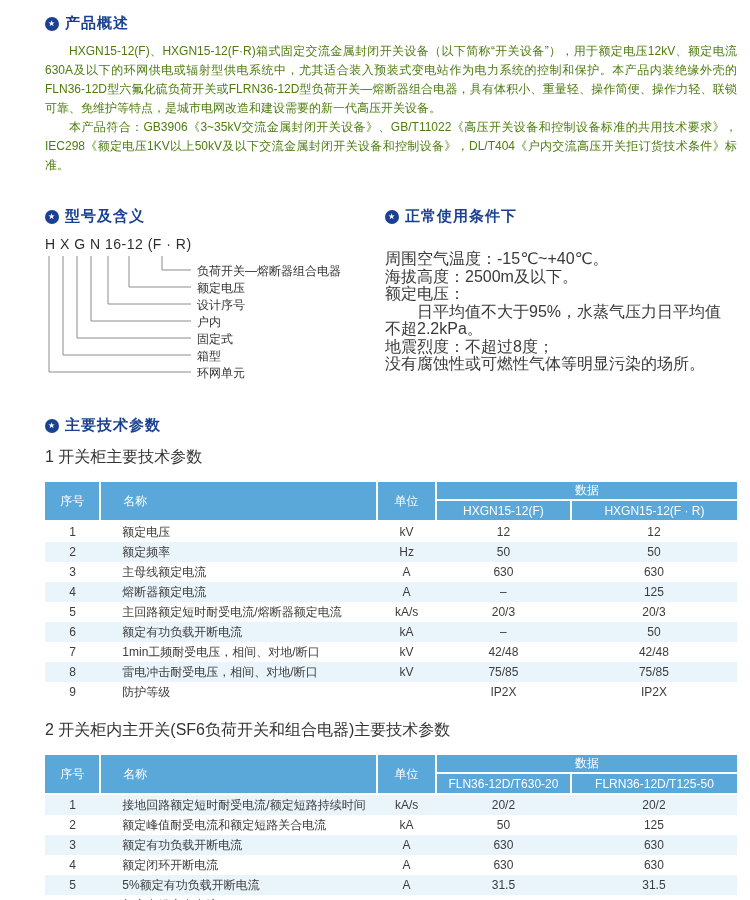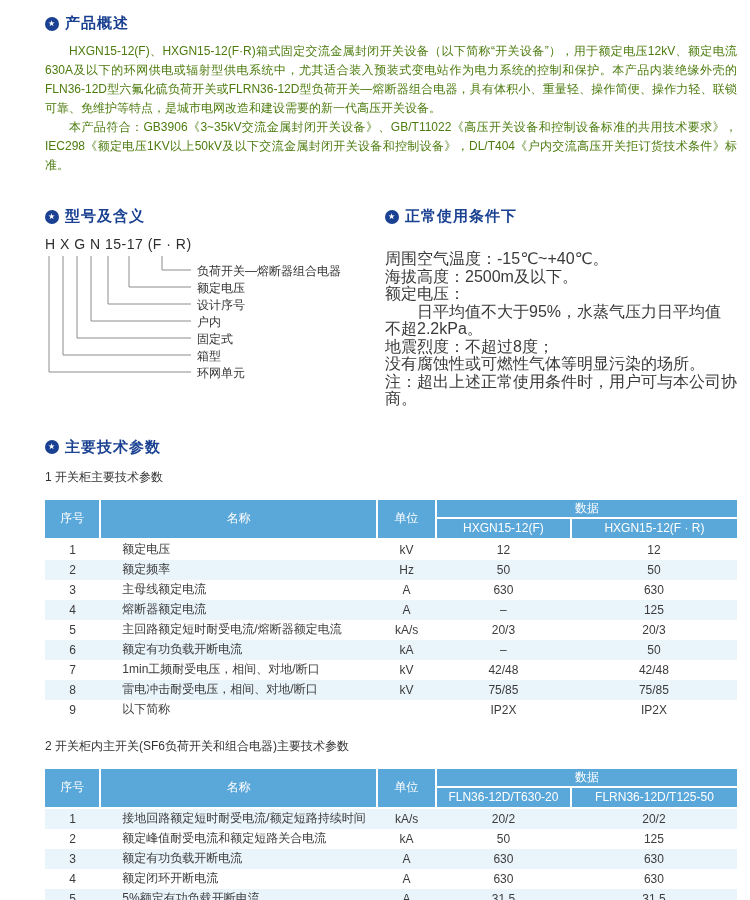--- a/index.html
+++ b/index.html
@@ -35,35 +35,35 @@
   .dg-label{position:absolute;left:152px;font-size:12px;color:#333;white-space:nowrap;text-align:center;}
   .dg-0{top:27px;} .dg-1{top:44px;} .dg-2{top:61px;} .dg-3{top:78px;}
   .dg-4{top:95px;} .dg-5{top:112px;} .dg-6{top:129px;}
 
   
   .cond-lines{margin-top:24px;font-size:16px;line-height:17.5px;color:#3a3a3a;}
   .cond-lines div{white-space:pre-wrap;}
 
   
   .params{margin-top:30px;}
-  .tbl-caption{margin-top:12px;font-size:12px;color:#333;}
+  .tbl-caption{margin-top:12px;font-size:16px;color:#333;}
 
   table.params-table{width:100%;border-collapse:collapse;margin-top:12px;
     font-size:12px;table-layout:fixed;}
   table.params-table col.c-no{width:8%;}
   table.params-table col.c-name{width:40%;}
   table.params-table col.c-unit{width:8.5%;}
   table.params-table col.c-d1{width:19.5%;}
   table.params-table col.c-d2{width:24%;}
   table.params-table thead th{
     background:#5aa7da;color:#ffffff;font-weight:normal;
     border:2px solid #ffffff;padding:0;text-align:center;}
   table.params-table thead tr.h-top th{height:15px;}
   table.params-table thead tr.h-sub th{height:19px;}
-  table.params-table thead th.th-name{text-align:center;}
+  table.params-table thead th.th-name{text-align:left;padding-left:22px;}
   table.params-table thead th:first-child{border-left:none;}
   table.params-table thead th:last-child{border-right:none;}
   table.params-table tbody td{height:20px;padding:0;text-align:center;color:#3c3c3c;}
   table.params-table tbody td:nth-child(2){text-align:left;padding-left:22px;}
   table.stripe-even tbody tr:nth-child(even) td{background:#eaf4fb;}
   table.stripe-odd  tbody tr:nth-child(odd)  td{background:#eaf4fb;}
 </style>
 </head>
 <body>
 
@@ -89,21 +89,21 @@
           <g fill="none" stroke="#8c8c8c" stroke-width="1">
             <polyline points="117,20 117,34 146,34"></polyline>
             <polyline points="84,20 84,51 146,51"></polyline>
             <polyline points="63,20 63,68 146,68"></polyline>
             <polyline points="46,20 46,85 146,85"></polyline>
             <polyline points="32,20 32,102 146,102"></polyline>
             <polyline points="18,20 18,119 146,119"></polyline>
             <polyline points="4,20 4,136 146,136"></polyline>
           </g>
         </svg>
-        <div class="model-string">H X G N 15-17 (F · R)</div>
+        <div class="model-string">H X G N 16-12 (F · R)</div>
         <div class="dg-label dg-0">负荷开关—熔断器组合电器</div>
         <div class="dg-label dg-1">额定电压</div>
         <div class="dg-label dg-2">设计序号</div>
         <div class="dg-label dg-3">户内</div>
         <div class="dg-label dg-4">固定式</div>
         <div class="dg-label dg-5">箱型</div>
         <div class="dg-label dg-6">环网单元</div>
       </div>
     </div>
 
@@ -112,21 +112,20 @@
         <span class="sec-icon">★</span>
         <span>正常使用条件下</span>
       </div>
       <div class="cond-lines">
           <div>周围空气温度：-15℃~+40℃。</div>
           <div>海拔高度：2500m及以下。</div>
           <div>额定电压：</div>
           <div>　　日平均值不大于95%，水蒸气压力日平均值不超2.2kPa。</div>
           <div>地震烈度：不超过8度；</div>
           <div>没有腐蚀性或可燃性气体等明显污染的场所。</div>
-          <div>注：超出上述正常使用条件时，用户可与本公司协商。</div>
         </div>
     </div>
   </div>
 
   <div class="params">
     <div class="sec-title">
       <span class="sec-icon">★</span>
       <span>主要技术参数</span>
     </div>
 
@@ -203,21 +202,21 @@
           </tr>
           <tr>
             <td>8</td>
             <td>雷电冲击耐受电压，相间、对地/断口</td>
             <td>kV</td>
             <td>75/85</td>
             <td>75/85</td>
           </tr>
           <tr>
             <td>9</td>
-            <td>以下简称</td>
+            <td>防护等级</td>
             <td></td>
             <td>IP2X</td>
             <td>IP2X</td>
           </tr>
         </tbody>
     </table>
 
     <div class="tbl-caption" style="margin-top:18px;">2 开关柜内主开关(SF6负荷开关和组合电器)主要技术参数</div>
     <table class="params-table stripe-odd">
       <colgroup>

